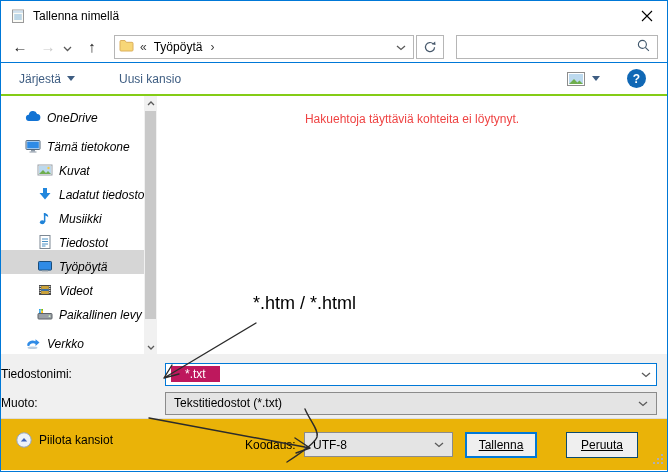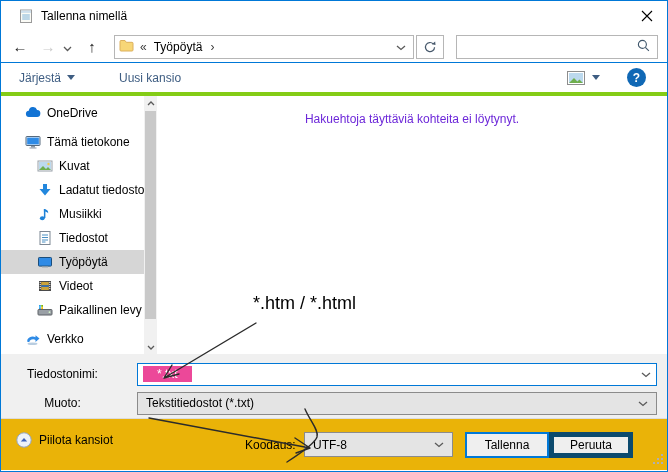--- a/index.html
+++ b/index.html
@@ -3,21 +3,21 @@
 <meta charset="utf-8">
 <style>
   html,body{margin:0;padding:0;background:#fff;}
   *{box-sizing:border-box;}
   .window{
     position:relative;width:668px;height:472px;
     border:1px solid #0078d7;background:#fff;overflow:hidden;
     font-family:"Liberation Sans",sans-serif;font-size:12px;color:#000;
   }
   
-  .titlebar{height:30px;display:flex;align-items:center;padding-left:17px;background:#fff;}
+  .titlebar{height:30px;display:flex;align-items:center;padding-left:9px;background:#fff;}
   .title-icon{width:16px;height:16px;margin-right:7px;flex:none;}
   .title-text{font-size:12px;}
   .close-btn{margin-left:auto;margin-right:10px;width:20px;height:20px;display:flex;align-items:center;justify-content:center;cursor:pointer;}
   
   .navbar{height:32px;display:flex;align-items:center;border-bottom:1px solid #0078d7;background:#fff;}
   .nav-btn{flex:none;text-align:center;font-size:15px;line-height:1;}
   .nav-back{margin-left:10px;width:18px;color:#202020;}
   .nav-fwd{margin-left:10px;width:18px;color:#c9c9c9;}
   .nav-hist{margin-left:4px;width:12px;}
   .nav-up{margin-left:10px;width:18px;color:#202020;}
@@ -26,60 +26,60 @@
   .addr-overflow{margin-left:6px;color:#3b3b3b;}
   .addr-name{margin-left:7px;}
   .addr-sep{margin-left:8px;color:#3b3b3b;}
   .addr-spacer{flex:1;}
   .addr-chev{margin-right:7px;flex:none;}
   .refreshbar{margin-left:2px;width:28px;height:24px;border:1px solid #b6b6b6;background:#fff;display:flex;align-items:center;justify-content:center;}
   .searchbar{margin-left:12px;width:202px;height:24px;border:1px solid #b6b6b6;background:#fff;display:flex;align-items:center;}
   .search-input{flex:1;border:none;outline:none;height:20px;padding:0 5px;font:12px "Liberation Sans",sans-serif;background:transparent;}
   .search-mag{margin-right:7px;flex:none;}
   
-  .toolbar{height:33px;display:flex;align-items:center;border-bottom:4px solid #84cc16;background:#fff;color:#3e5d82;padding-left:18px;}
+  .toolbar{height:33px;display:flex;align-items:center;border-bottom:2px solid #84cc16;background:#fff;color:#3e5d82;padding-left:18px;}
   .tb-item{display:flex;align-items:center;cursor:pointer;}
   .tb-caret{margin-left:6px;}
   .tb-newfolder{margin-left:44px;}
   .tb-right{margin-left:auto;display:flex;align-items:center;}
   .view-btn{display:flex;align-items:center;}
   .view-caret{margin-left:7px;}
   .help-btn{margin-left:27px;margin-right:21px;width:19px;height:19px;border-radius:50%;background:#1068b5;color:#fff;display:flex;align-items:center;justify-content:center;font-weight:bold;font-size:12px;cursor:pointer;}
   
   .body{display:flex;height:258px;background:#fff;}
   .sidebar{width:143px;flex:none;padding-top:5px;overflow:hidden;}
-  .side-row{height:24px;display:flex;align-items:center;padding-left:24px;white-space:nowrap;cursor:pointer;}
+  .side-row{height:24px;display:flex;align-items:flex-end;padding-left:24px;white-space:nowrap;cursor:pointer;font-style:italic;}
   .side-row.child{padding-left:36px;}
   .side-row.selected{background:#d6d6d6;}
   .side-gap{height:5px;}
   .sicon{width:16px;height:16px;margin-right:6px;flex:none;}
   .slabel{overflow:hidden;}
   .sb-scroll{width:13px;flex:none;background:#f1f1f1;position:relative;}
   .sb-arrow{position:absolute;left:0;width:13px;height:14px;display:flex;align-items:center;justify-content:center;background:#f1f1f1;cursor:pointer;}
   .sb-up{top:0;}
   .sb-down{bottom:0;}
   .sb-thumb{position:absolute;left:1px;top:15px;width:11px;height:208px;background:#c9c9c9;cursor:pointer;}
-  .content{flex:1;padding-top:16px;text-align:center;color:#6d28d9;}
+  .content{flex:1;padding-top:16px;text-align:center;color:#ef4444;}
   
   .fields{height:64px;background:#f0f0f0;padding-top:8px;}
   .frow{display:flex;align-items:center;height:24px;margin-bottom:5px;}
-  .flabel{width:136px;text-align:center;padding-right:13px;flex:none;}
+  .flabel{width:164px;text-align:left;padding-right:13px;flex:none;}
   .fname-input{flex:1;margin-right:10px;height:23px;border:1px solid #0078d7;background:#fff;display:flex;align-items:center;padding:0 5px;cursor:text;}
-  .sel-text{background:#ec4899;color:#fff;padding:1px 14px;}
+  .sel-text{background:#be185d;color:#fff;padding:1px 14px;}
   .fgrow{flex:1;}
   .combo{flex:1;margin-right:10px;height:23px;border:1px solid #8b8b8b;background:#e4e4e4;display:flex;align-items:center;padding:0 8px;cursor:default;}
   
   .footer{position:relative;height:52px;background:#eab308;border-top:1px solid #dcdcdc;}
   .hide-folders{position:absolute;left:15px;top:13px;display:flex;align-items:center;cursor:pointer;}
   .hf-icon{width:16px;height:16px;margin-right:7px;}
   .enc-label{position:absolute;left:244px;top:19px;}
   .enc-combo{position:absolute;left:303px;top:13px;width:149px;height:25px;border:1px solid #8b8b8b;background:#e4e4e4;display:flex;align-items:center;padding:0 8px;cursor:default;}
-  .btn{position:absolute;top:13px;width:84px;height:26px;display:flex;align-items:center;justify-content:center;background:#efefef;cursor:pointer;}
+  .btn{position:absolute;top:13px;width:72px;height:26px;display:flex;align-items:center;justify-content:center;background:#efefef;cursor:pointer;text-decoration:underline;}
   .btn-save{left:464px;border:2px solid #0078d7;}
-  .btn-cancel{left:548px;border:5px solid #0c4a6e;}
+  .btn-cancel{left:565px;border:1px solid #0c4a6e;}
   .grip{position:absolute;right:3px;bottom:2px;}
   
   .overlay{position:absolute;inset:0;pointer-events:none;z-index:50;}
   .chev{stroke:#5a5a5a;stroke-width:1.3;fill:none;}
 </style>
 </head>
 <body>
 
 <div class="window">
 

